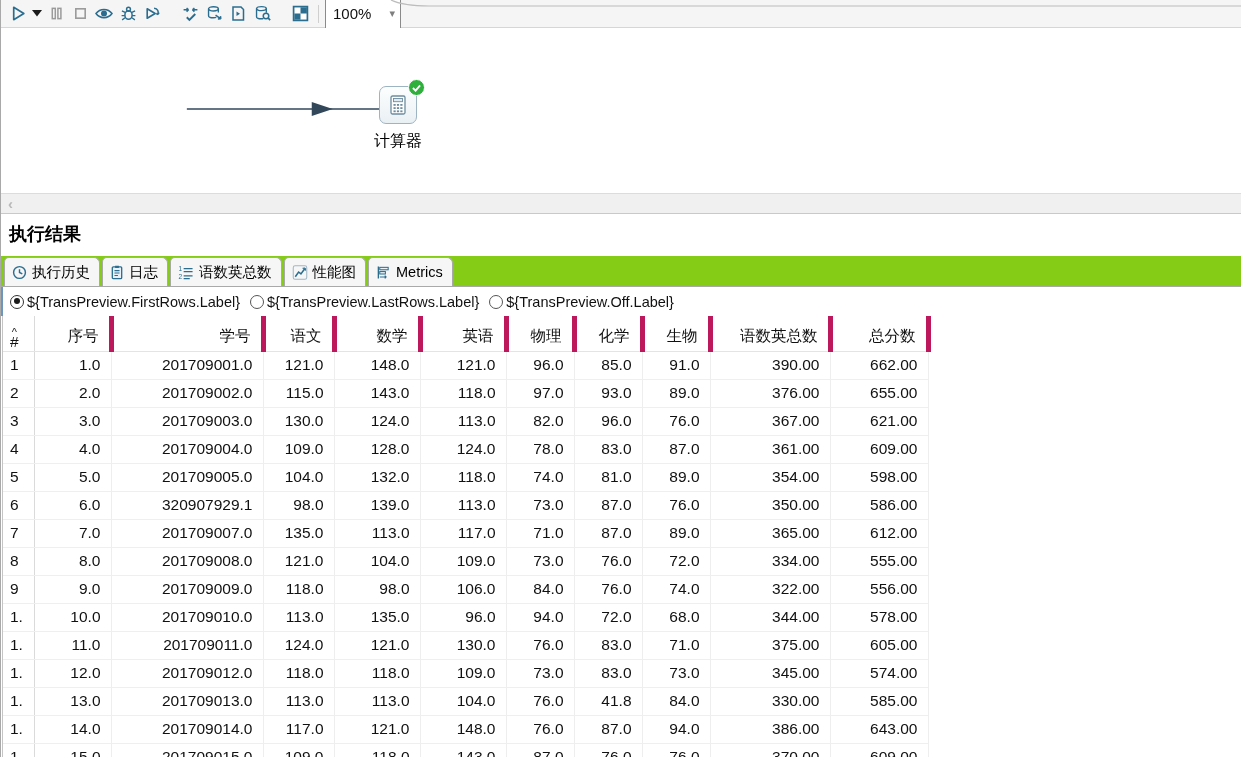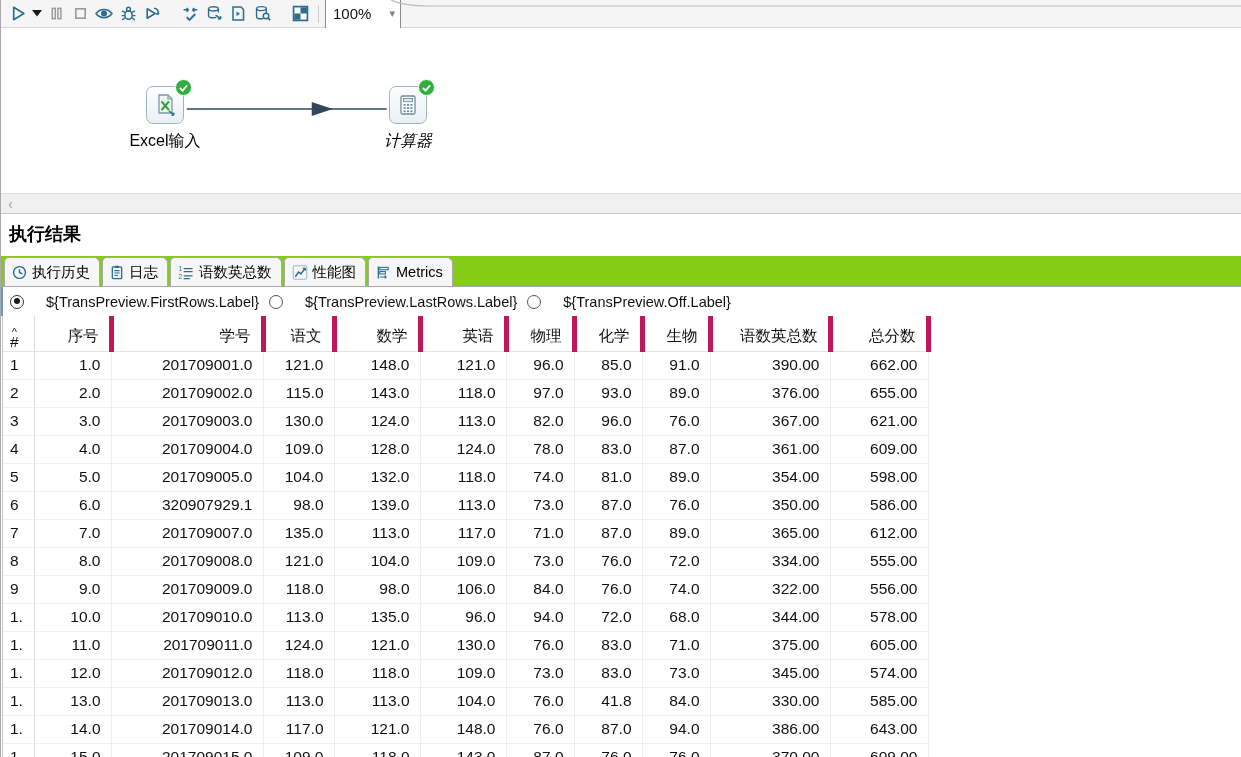--- a/index.html
+++ b/index.html
@@ -35,21 +35,21 @@
   .results-title { position:absolute; top:222px; left:8px; font-size:18px; font-weight:bold; color:#000; }
 
   .tabbar { position:absolute; top:256px; left:0; right:0; height:31px; border-bottom:1px solid #a9a9a9; display:flex; align-items:flex-end; padding-left:3px; background:#84cc16; }
   .tab { position:relative; height:29px; display:flex; align-items:center; gap:5px; padding:0 9px 0 7px; font-size:14.5px; border:1px solid #a9a9a9; border-bottom:none; border-radius:5px 6px 0 0; background:#f6f6f6; margin-right:2px; color:#000; }
   .tab svg { flex:0 0 auto; }
   .tab.active { background:#fff; height:31px; margin-bottom:-1px; border-bottom:1px solid #fff; padding-right:14px; border-top-right-radius:9px; z-index:2; }
   .tab.active .swoosh { position:absolute; right:-38px; bottom:-1px; width:40px; height:31px; overflow:hidden; pointer-events:none; }
   .tab.active .swoosh i { position:absolute; left:-14px; top:0; width:52px; height:62px; border:1px solid #a9a9a9; border-radius:0 26px 0 0; border-left:none; border-bottom:none; background:#fff; display:block; }
 
   .radio-row { position:absolute; top:287px; left:0; right:0; height:29px; background:#fff; border-left:2px solid #6d96bd; display:flex; align-items:center; gap:10px; padding-left:7px; font-size:14.5px; }
-  .radio-item { display:flex; align-items:center; gap:22px; }
+  .radio-item { display:flex; align-items:center; gap:3px; }
   .radio-dot { width:14px; height:14px; border-radius:50%; border:1.5px solid #555; background:#fff; position:relative; flex:0 0 auto; }
   .radio-dot.selected { border-color:#333; }
   .radio-dot.selected::after { content:""; position:absolute; left:2.5px; top:2.5px; width:6px; height:6px; border-radius:50%; background:#1a1a1a; }
 
   
   .table-wrap { position:absolute; top:316px; left:1px; right:0; bottom:0; background:#fff; overflow:hidden; border-left:1px solid #c4c4c4; }
   table.preview { border-collapse:collapse; table-layout:fixed; font-size:15.5px; }
   table.preview th { height:35px; font-weight:normal; text-align:right; padding:0 10px 4px 0; vertical-align:bottom; border-right:5px solid #be185d; border-bottom:1px solid #e4e4e4; white-space:nowrap; overflow:hidden; }
   table.preview td { height:28px; text-align:right; padding:0 10px 0 0; border-right:1px solid #eeeeee; border-bottom:1px solid #efefef; white-space:nowrap; overflow:hidden; }
   table.preview th.rownum, table.preview td.rownum { text-align:left; padding:0 2px 0 7px; border-right:1px solid #dadada; }
@@ -155,40 +155,22 @@
         <path d="M2 0 Q14 6 40 6 H853" fill="none" stroke="#bcbcbc" stroke-width="1.2"></path>
       </svg>
   </div>
 
   <div class="canvas">
     <svg class="hop-svg" viewBox="0 0 1241 165">
       <line x1="186" y1="81" x2="386" y2="81" stroke="#32475a" stroke-width="1.6"></line>
       <path d="M311 74 L332 81 L311 88 Z" fill="#32475a"></path>
     </svg>
 
-    <div class="step" style="left:122px; top:58px;">
-      <div class="step-icon-wrap">
-        <div class="step-icon">
-          <svg width="26" height="26" viewBox="0 0 26 26">
-            <path d="M7 3 H16 L20 7 V21 H7 Z" fill="#eef6ee" stroke="#7d99a8" stroke-width="1.3"></path>
-            <path d="M16 3 V7 H20" fill="none" stroke="#7d99a8" stroke-width="1.2"></path>
-            <path d="M10 10 L16.5 17.5 M16.5 10 L10 17.5" stroke="#2f9e44" stroke-width="2" stroke-linecap="round"></path>
-            <path d="M17 19 L22 23 M22 23 L21.5 20.6 M22 23 L19.6 23.2" stroke="#2a6d8f" stroke-width="1.4" fill="none"></path>
-          </svg>
-        </div>
-        <div class="badge">
-          <svg width="9" height="8" viewBox="0 0 10 8">
-              <path d="M1 4 L4 7 L9 1" fill="none" stroke="#fff" stroke-width="2"></path>
-            </svg>
-        </div>
-      </div>
-      <div class="step-label">Excel输入</div>
-    </div>
-
-    <div class="step" style="left:365px; top:58px;font-style:italic;">
+
+    <div class="step" style="left:355px; top:58px;">
       <div class="step-icon-wrap">
         <div class="step-icon">
           <svg width="24" height="24" viewBox="0 0 24 24">
             <rect x="5" y="3" width="14" height="18" rx="1.5" fill="#fff" stroke="#6d8c9e" stroke-width="1.3"></rect>
             <rect x="7.5" y="5.5" width="9" height="3.2" fill="#dfeaf1" stroke="#6d8c9e" stroke-width="0.9"></rect>
             <g fill="#6d8c9e">
               <rect x="7.5" y="11" width="2.2" height="1.8"></rect>
                 <rect x="10.9" y="11" width="2.2" height="1.8"></rect>
                 <rect x="14.3" y="11" width="2.2" height="1.8"></rect>
               <rect x="7.5" y="14.2" width="2.2" height="1.8"></rect>

